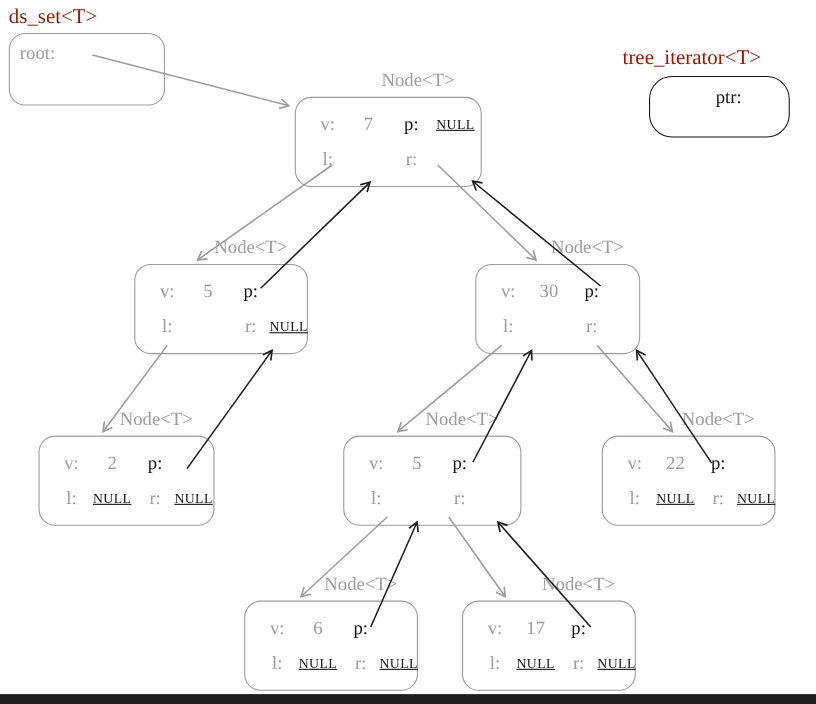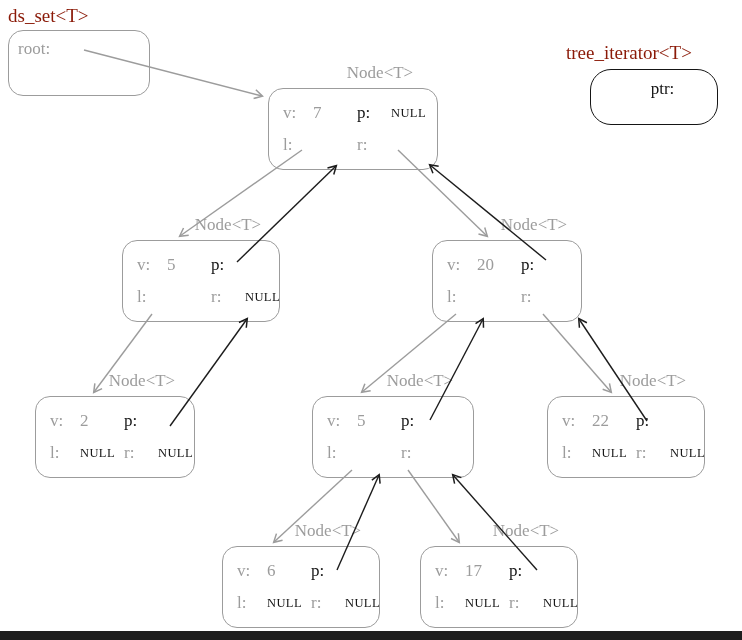--- a/index.html
+++ b/index.html
@@ -12,33 +12,33 @@
   .root-box{
     position:absolute;left:8px;top:30px;width:115px;height:59px;
     color:var(--gray,#9c9c9c);font-size:17px;padding:5px 16px 0 9px;line-height:25px;
   }
   .root-row{display:flex;gap:9px;}
   .iter-box{
     position:absolute;left:590px;top:69px;width:109px;height:45px;
     border:1.6px solid var(--ink,#151515);border-radius:21px;
     color:var(--ink,#151515);font-size:17px;padding:9px 0 0 17px;text-align:center;
   }
-  .node{position:absolute;}
+  .node{position:absolute;text-align:center;}
   .node-type{
     position:absolute;top:-25px;left:50%;transform:translateX(calc(-50% + 27px));
     color:var(--gray,#9c9c9c);font-size:17px;white-space:nowrap;
   }
   .node-box{height:76px;display:flex;flex-direction:column;justify-content:space-evenly;padding:2px 0;}
   .node-row{
     display:grid;grid-template-columns:30px 44px 34px auto;align-items:center;
     padding-left:14px;font-size:17px;
   }
   .gray{color:var(--gray,#9c9c9c);}
   .ink{color:var(--ink,#151515);}
-  .null{font-size:12.5px;letter-spacing:.4px;}
+  .null{font-size:12.5px;letter-spacing:.4px;text-decoration:underline;}
   .edges{position:absolute;left:0;top:0;pointer-events:none;}
   .edge-g{stroke:var(--edge-gray,#9c9c9c);stroke-width:1.4;}
   .edge-b{stroke:var(--edge-black,#1c1c1c);stroke-width:1.4;}
   #ah-gray path{stroke:var(--edge-gray,#9c9c9c);}
   #ah-black path{stroke:var(--edge-black,#1c1c1c);}
   .bottom-bar{position:absolute;left:0;bottom:0;width:742px;height:9px;background:var(--bottom-bar,#1e1e1e);}
 </style>
 </head>
 <body>
 
@@ -89,21 +89,21 @@
         <span class="ink null">NULL</span>
       </div>
     </div>
   </div>
 
   <div class="node" style="left:432px;top:240px;width:150px;">
     <div class="node-type">Node&lt;T&gt;</div>
     <div class="node-box rounded">
       <div class="node-row">
         <span class="gray">v:</span>
-        <span class="gray">20</span>
+        <span class="gray">30</span>
         <span class="ink">p:</span>
         <span class="ink null"></span>
       </div>
       <div class="node-row">
         <span class="gray">l:</span>
         <span class="ink null"></span>
         <span class="gray">r:</span>
         <span class="ink null"></span>
       </div>
     </div>

